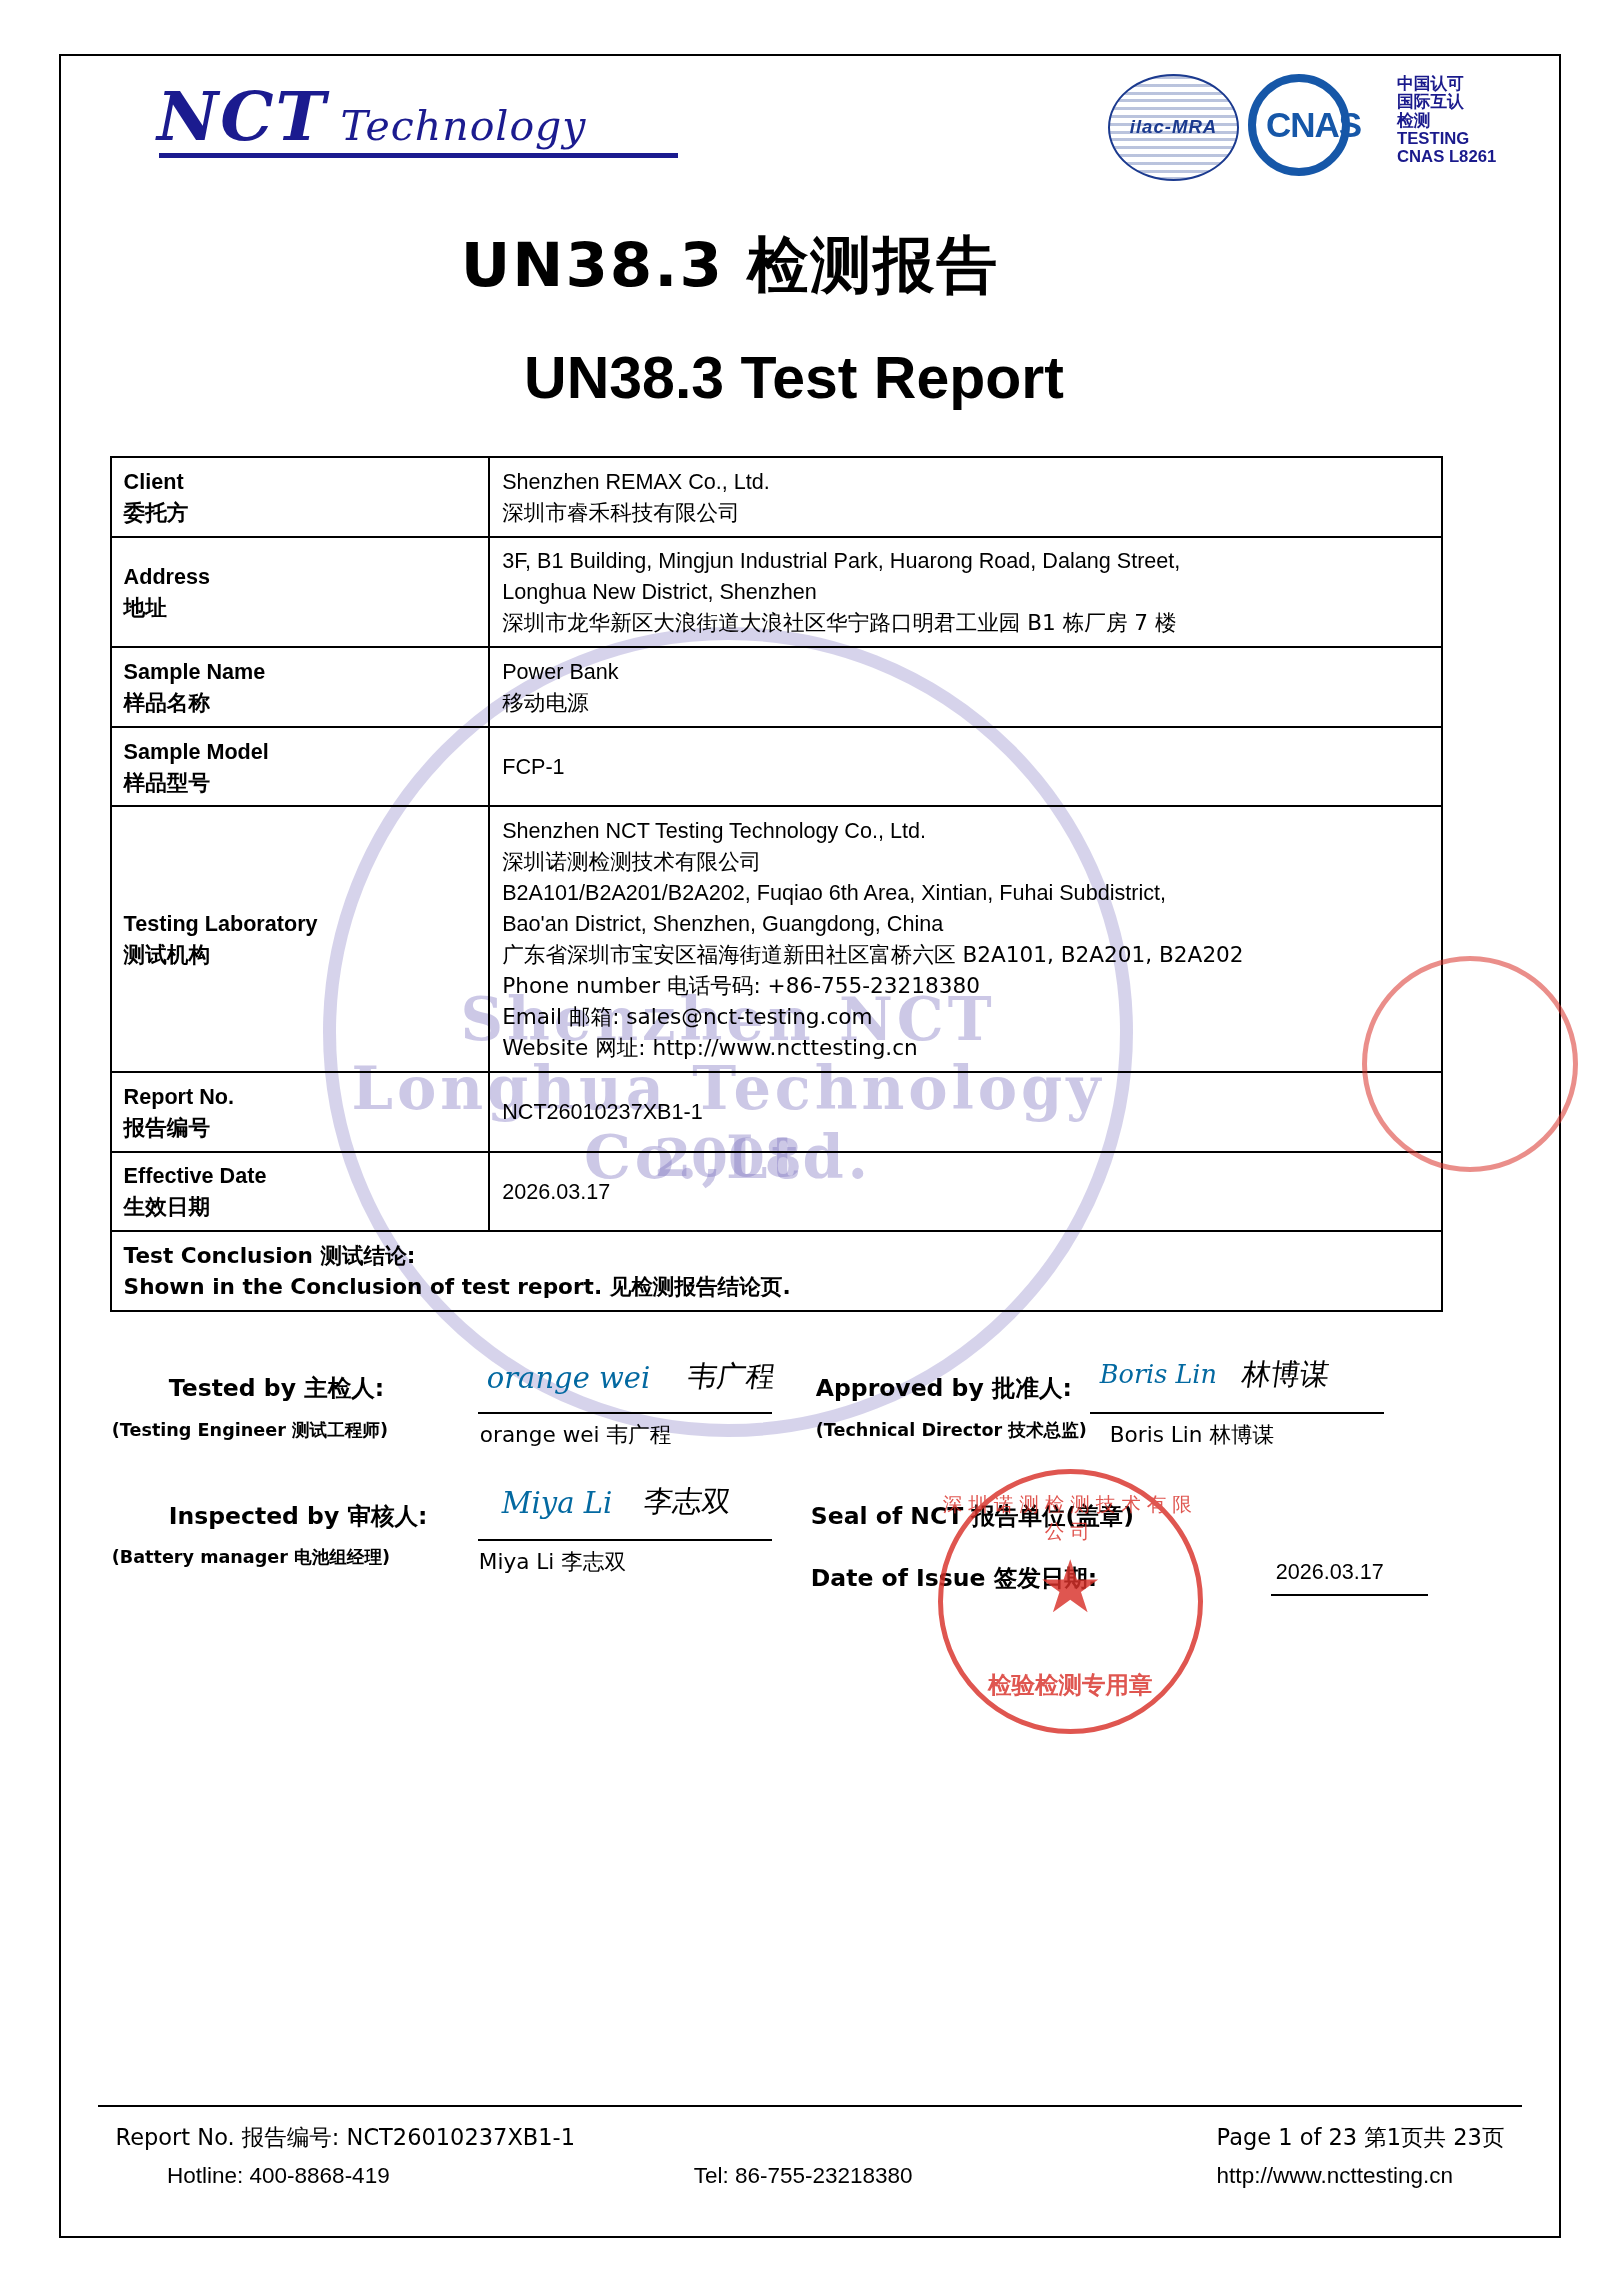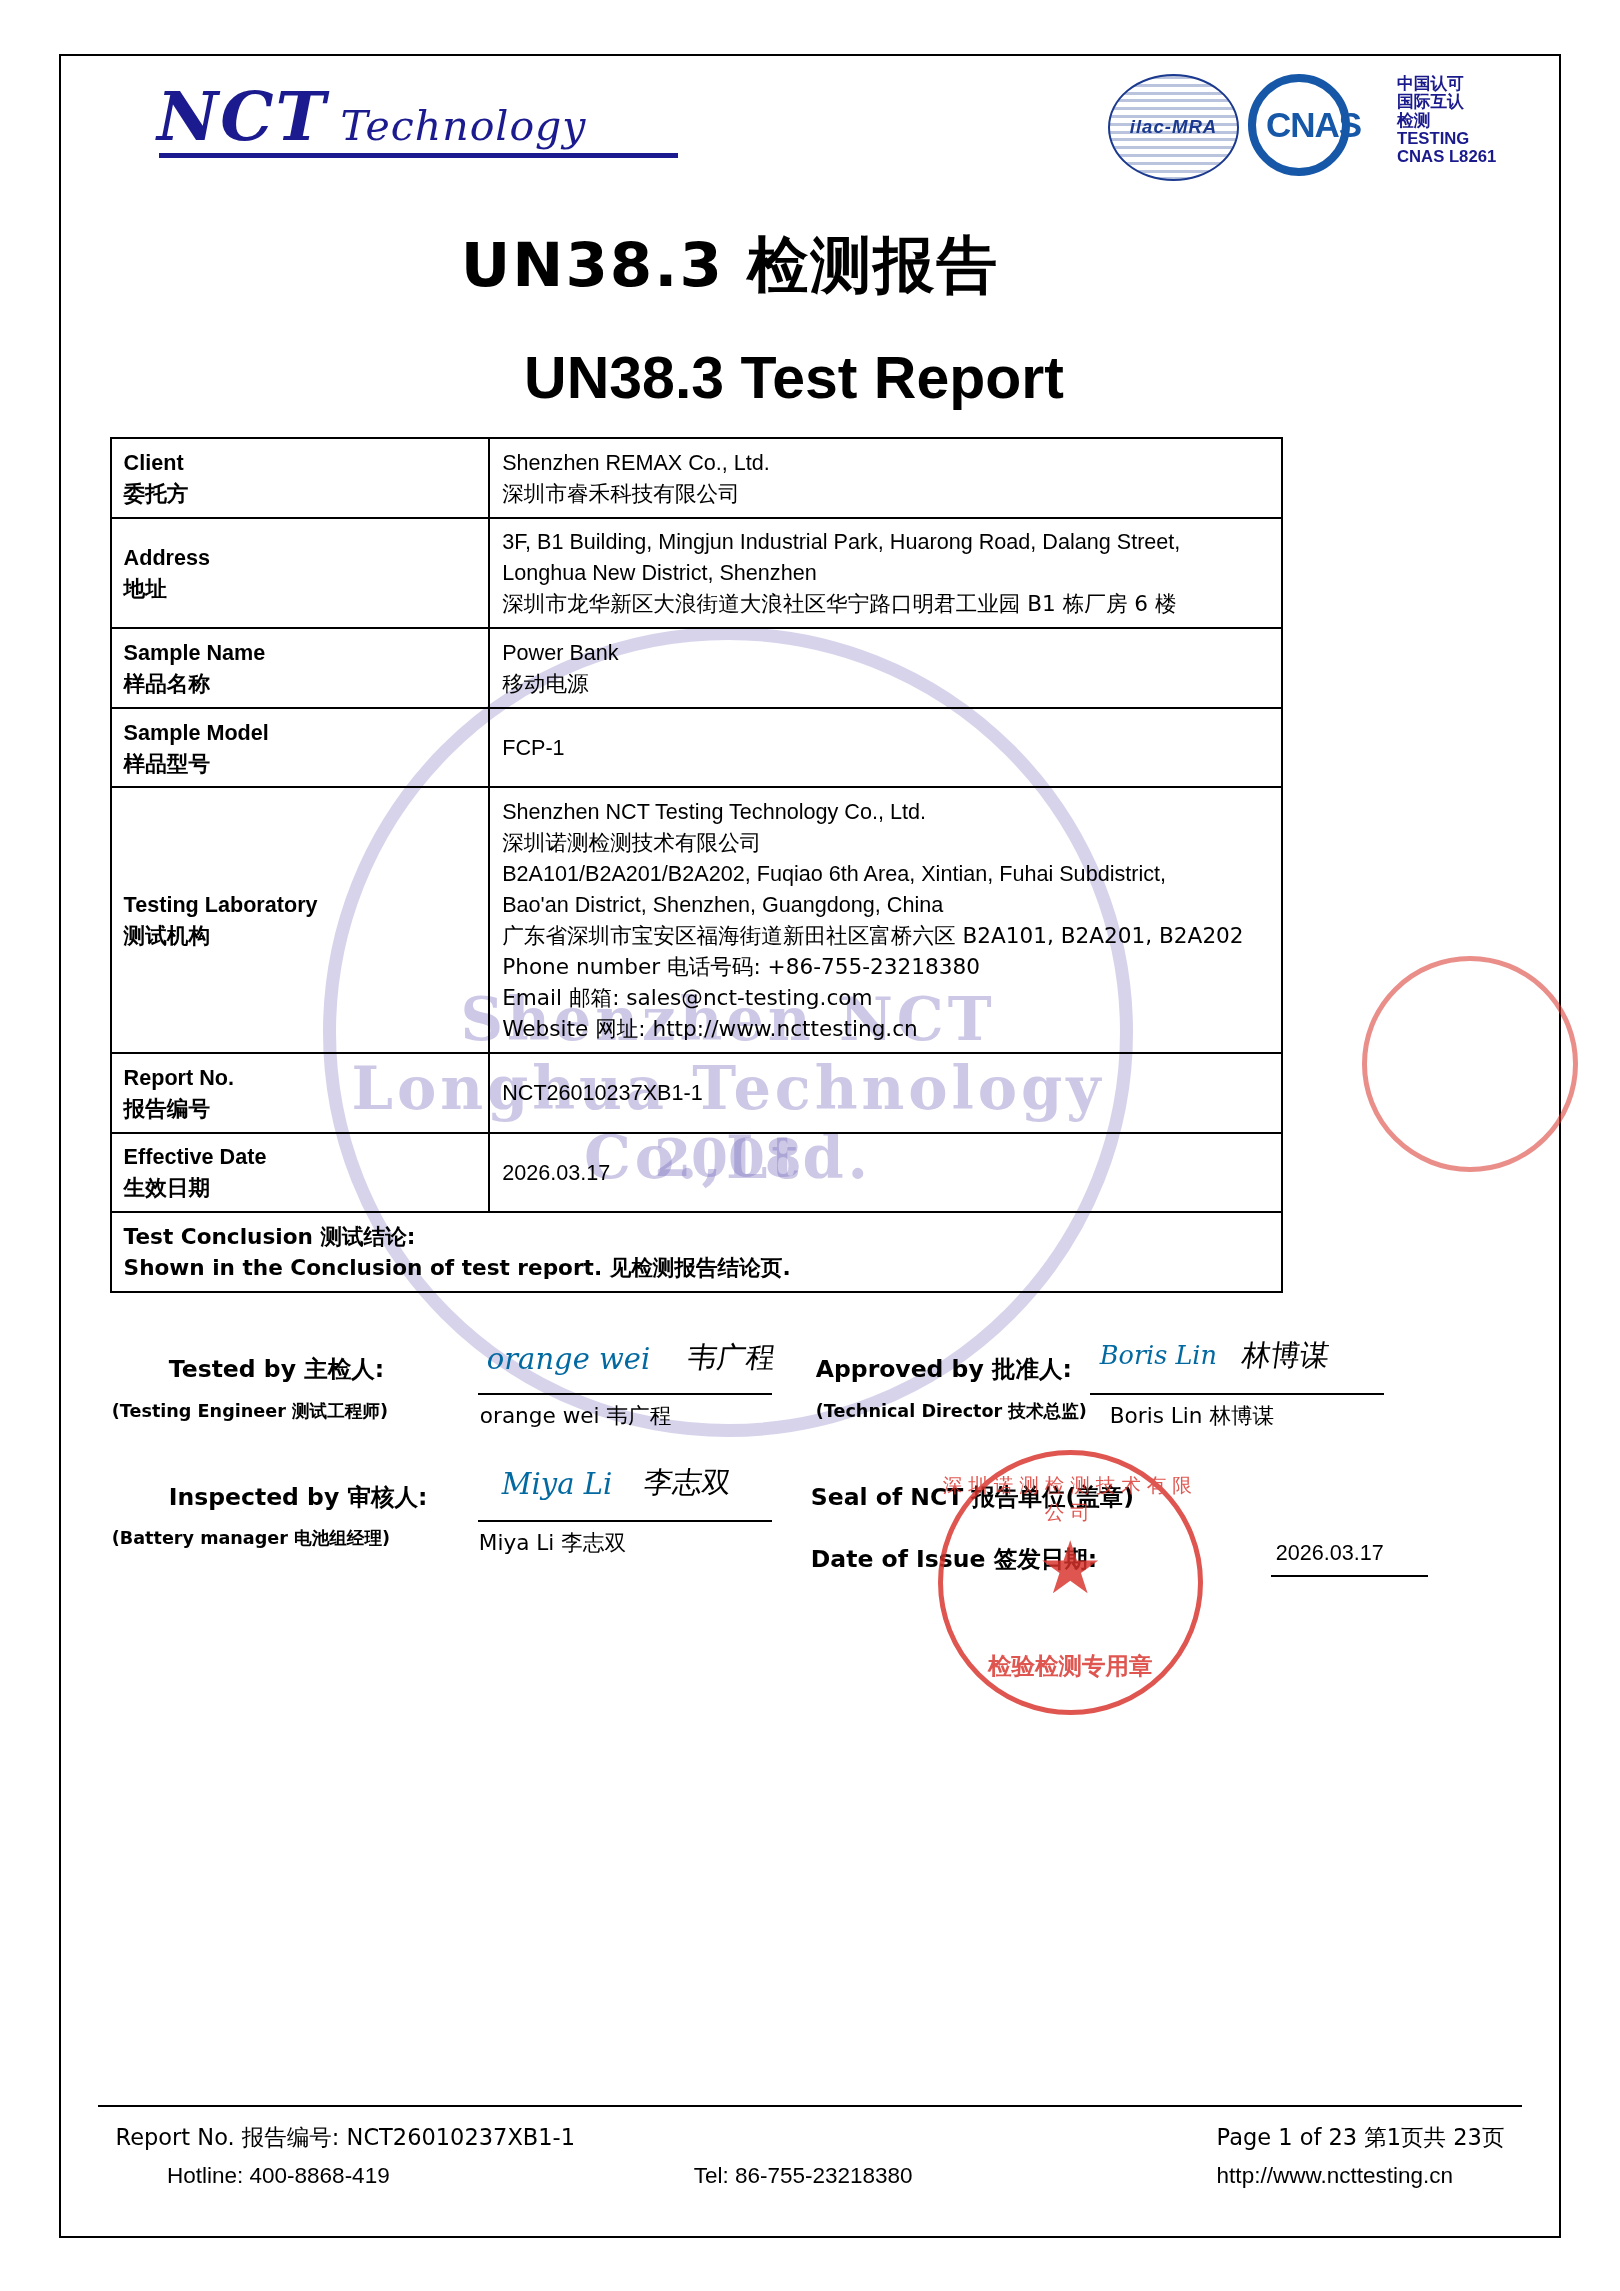--- a/index.html
+++ b/index.html
@@ -163,23 +163,23 @@
     margin-top: 37px;
     text-align: center;
     font-size: 59px;
     font-weight: bold;
     font-family: "Liberation Sans", sans-serif;
     padding-right: 29px;
   }
 
   
   table.main {
-    margin-top: 25px;
+    margin-top: 44px;
     border-collapse: collapse;
-    width: 1173px;
+    width: 1333px;
     margin-left: 11.8px;
     table-layout: fixed;
   }
   table.main td {
     border: 2px solid #000;
     padding: 7.8px 11.8px;
     vertical-align: middle;
     font-size: 21.6px;
     line-height: 31px;
   }
@@ -410,21 +410,21 @@
           </td>
         </tr>
         <tr>
           <td class="label">
             <div>Address</div>
             <div class="cn">地址</div>
           </td>
           <td class="value">
             <div>3F, B1 Building, Mingjun Industrial Park, Huarong Road, Dalang Street,</div>
             <div>Longhua New District, Shenzhen</div>
-            <div class="cn">深圳市龙华新区大浪街道大浪社区华宁路口明君工业园 B1 栋厂房 6 楼</div>
+            <div class="cn">深圳市龙华新区大浪街道大浪社区华宁路口明君工业园 B1 栋厂房 7 楼</div>
           </td>
         </tr>
         <tr>
           <td class="label">
             <div>Sample Name</div>
             <div class="cn">样品名称</div>
           </td>
           <td class="value">
             <div>Power Bank</div>
             <div class="cn">移动电源</div>

